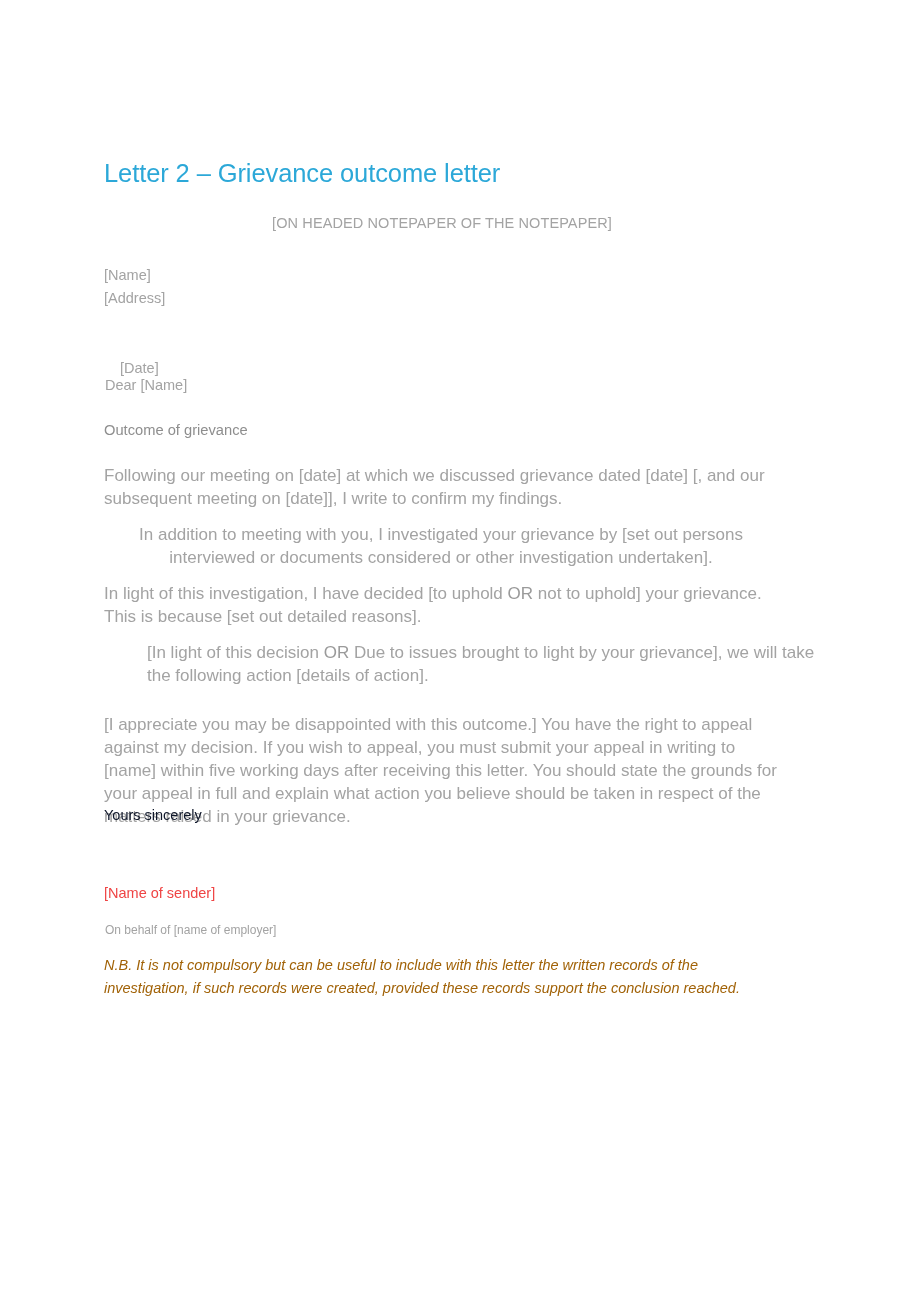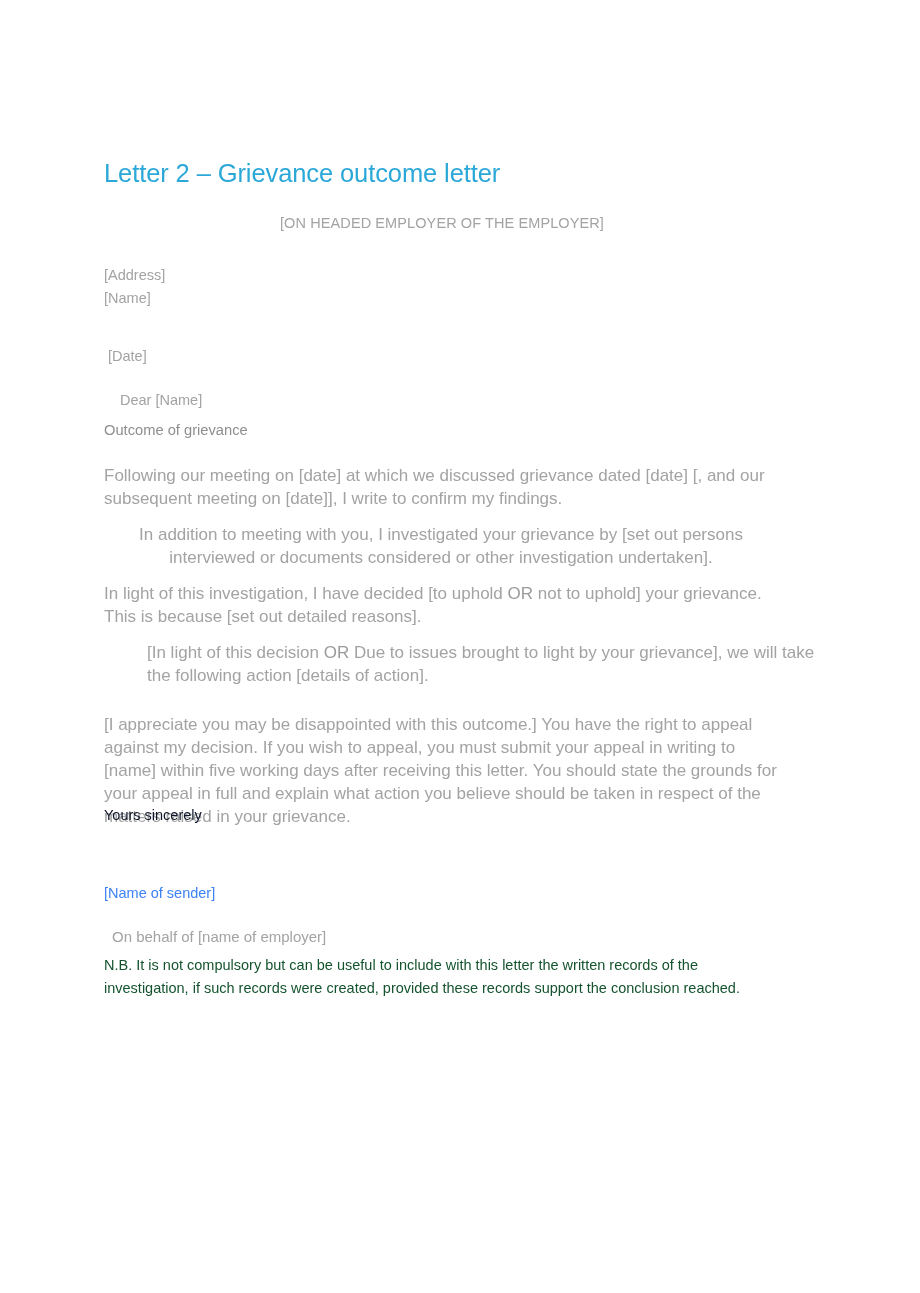--- a/index.html
+++ b/index.html
@@ -75,32 +75,32 @@
     font-size: 14.5px;
     line-height: 23px;
     color: #a3a3a3;
   }
 
   
   .date-line {
     position: absolute;
     left: 0;
     top: 341px;
-    margin: 4px;
+    margin: 16px;
     font-size: 14.5px;
     line-height: 22px;
     color: #a3a3a3;
   }
 
   
   .salutation {
     position: absolute;
     left: 0;
     top: 373px;
-    margin: 16px;
+    margin: 1px;
     font-size: 14.5px;
     line-height: 22px;
     color: #a3a3a3;
   }
 
   
   .subject-heading {
     position: absolute;
     left: 0;
     top: 419px;
@@ -144,57 +144,58 @@
     color: #0f172a;
   }
 
   .sender-name {
     position: absolute;
     left: 0;
     top: 882px;
     margin: 0;
     font-size: 14.5px;
     line-height: 22px;
-    color: #3b82f6;
+    color: #ef4444;
   }
 
   .sender-org {
     position: absolute;
     left: 0;
     top: 918px;
-    margin: 8px;
-    font-size: 15px;
+    margin: 1px;
+    font-size: 12px;
     line-height: 22px;
     color: #a3a3a3;
   }
 
   .note-para {
     position: absolute;
     left: 0;
     top: 954px;
     width: 674px;
     margin: 0;
     font-size: 14.5px;
     line-height: 23px;
-    color: #14532d;
+    color: #a16207;
+    font-style: italic;
   }
 </style>
 </head>
 <body>
 
 <div class="page">
   <div class="content">
 
     <h1 class="doc-title">Letter 2 – Grievance outcome letter</h1>
 
-    <p class="centered-note">[ON HEADED EMPLOYER OF THE EMPLOYER]</p>
+    <p class="centered-note">[ON HEADED NOTEPAPER OF THE NOTEPAPER]</p>
 
     <div class="address-block">
+      <p class="line">[Name]</p>
       <p class="line">[Address]</p>
-      <p class="line">[Name]</p>
     </div>
 
     <p class="date-line">[Date]</p>
 
     <p class="salutation">Dear [Name]</p>
 
     <p class="subject-heading">Outcome of grievance</p>
 
     <p class="body-para p1"><span>Following our meeting on [date] at which we discussed grievance dated [date] [, and our subsequent meeting on [date]], I write to confirm my findings.</span></p>
 

